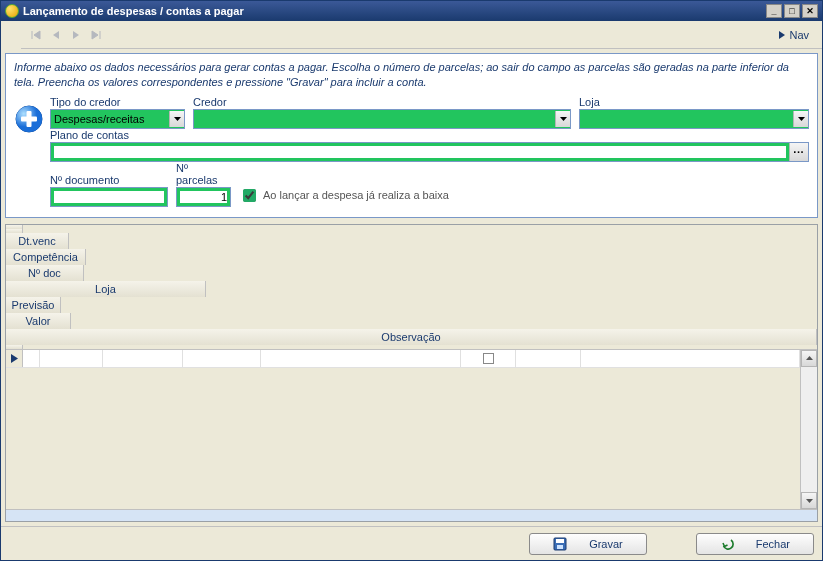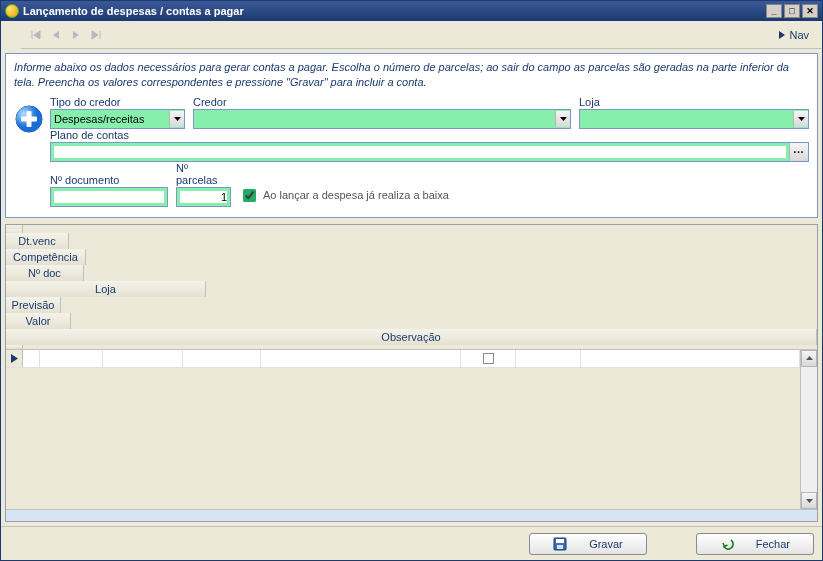--- a/index.html
+++ b/index.html
@@ -16,21 +16,21 @@
   .toolbar .nav-btn svg { margin-right: 2px; }
   .content { flex: 1; display: flex; flex-direction: column; padding: 4px; gap: 6px; min-height: 0; }
   .form-panel { border: 1px solid #7a98c7; background: #fff; padding: 6px 8px 10px 8px; }
   .info-text { color: #1a3a6e; font-size: 11px; margin-bottom: 6px; line-height: 1.35; font-style: italic; }
   .form-body { display: flex; align-items: flex-start; }
   .plus-icon { width: 30px; height: 30px; margin-right: 6px; margin-top: 8px; flex-shrink: 0; }
   .fields { flex: 1; display: flex; flex-direction: column; }
   .row { display: flex; gap: 8px; align-items: flex-end; }
   .field { display: flex; flex-direction: column; }
   .field label { color: #1a3a6e; font-size: 11px; margin-bottom: 1px; }
-  .control { height: 20px; border: 1px solid #7a98c7; background: #86efac; font-size: 11px; padding: 1px 3px; display: flex; align-items: center; justify-content: space-between; }
+  .control { height: 20px; border: 1px solid #7a98c7; background: #22c55e; font-size: 11px; padding: 1px 3px; display: flex; align-items: center; justify-content: space-between; }
   .control input { border: none; outline: none; font-size: 11px; width: 100%; font-family: inherit; padding: 0; }
   .dropdown-arrow { width: 15px; height: 16px; background: linear-gradient(#f5f5f5,#d8d8d8); border-left: 1px solid #b5b5b5; display: flex; align-items: center; justify-content: center; margin: -1px -3px -1px 3px; }
   .ellipsis-btn { width: 20px; height: 18px; background: linear-gradient(#f5f5f5,#d8d8d8); border-left: 1px solid #b5b5b5; display: flex; align-items: center; justify-content: center; margin: -1px -3px -1px 3px; font-weight: bold; }
   .checkbox-row { display: flex; align-items: center; gap: 4px; color: #555; font-size: 11px; }
   .checkbox-row input[type=checkbox] { width: 13px; height: 13px; accent-color: #2a6; }
   .grid-panel { border: 1px solid #9aa0a6; background: #fff; flex: 1; display: flex; flex-direction: column; min-height: 0; }
   .grid-header { display: flex; background: #ece9d8; border-bottom: 1px solid #c0c0c0; flex-direction: column; }
   .grid-header .cell { border-right: 1px solid #c0c0c0; text-align: center; color: #1a3a6e; font-size: 11px; padding: 2px 0; background: linear-gradient(#f5f3ea,#e4e1d2); }
   .grid-row { display: flex; border-bottom: 1px solid #e0e0e0; height: 18px; align-items: stretch; }
   .grid-row .cell { border-right: 1px solid #e0e0e0; display: flex; align-items: center; justify-content: center; font-size: 11px; }

